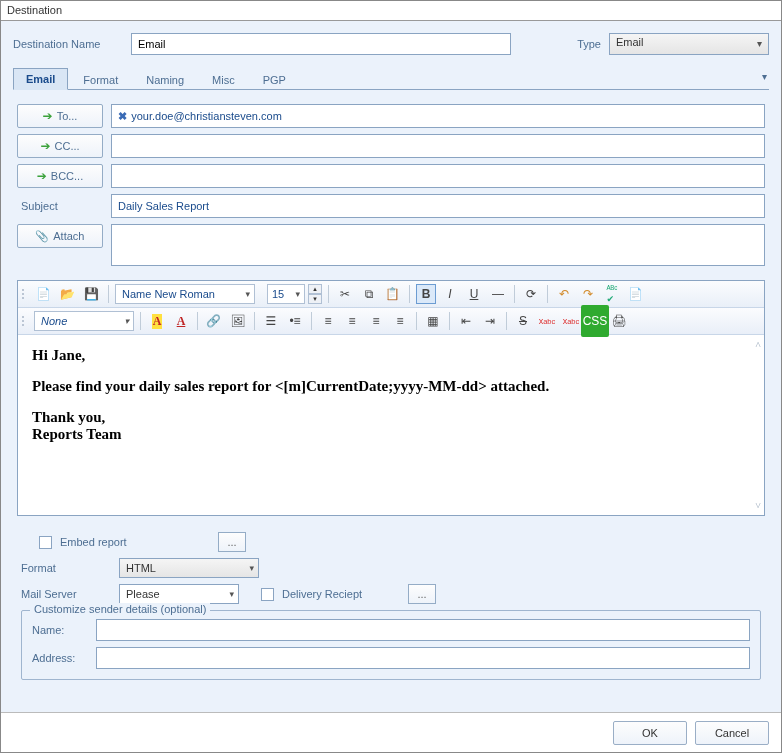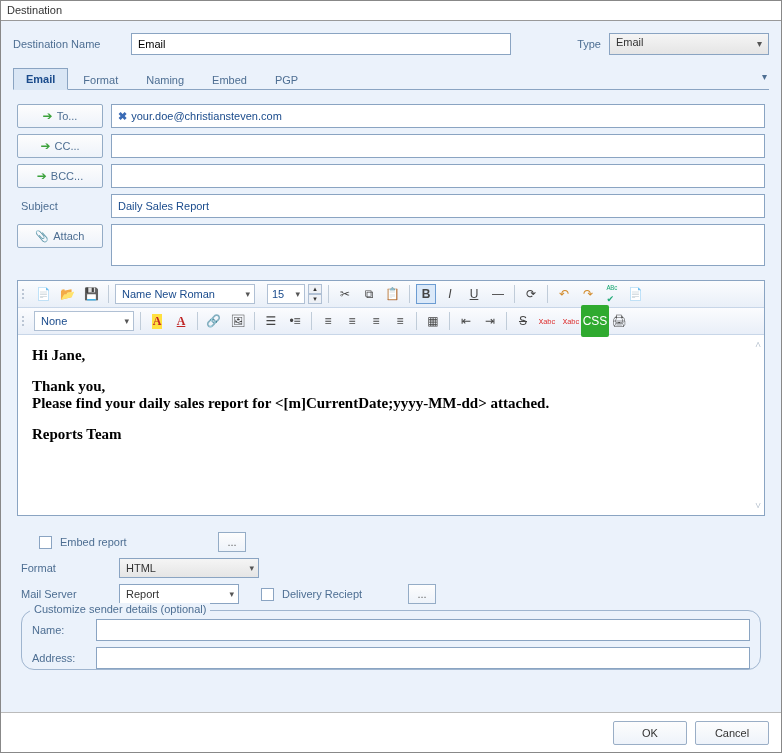--- a/index.html
+++ b/index.html
@@ -260,20 +260,21 @@
     width: 100px;
     height: 20px;
     border: 1px solid #b0c0d4;
     background: #fff;
     padding: 0 18px 0 6px;
     font-size: 11px;
     color: #1a4b8c;
     position: relative;
     display: flex;
     align-items: center;
+    font-style: italic;
   }
   .editor-body {
     flex: 1;
     padding: 12px 14px;
     font-family: "Times New Roman", serif;
     font-size: 15px;
     color: #000;
     position: relative;
     overflow: auto;
   }
@@ -329,22 +330,22 @@
     color: #666;
   }
   .checkbox {
     width: 13px;
     height: 13px;
     border: 1px solid #8aa4c2;
     background: #fff;
   }
   .fieldset {
     border: 1px solid #9fb5cf;
-    border-radius: 13px;
-    padding: 8px 10px 0 10px;
+    border-radius: 2px;
+    padding: 8px 10px 10px 10px;
     position: relative;
     margin-top: 0;
   }
   .fieldset .legend {
     position: absolute;
     top: -8px;
     left: 8px;
     background: #ebf2fb;
     padding: 0 4px;
     font-size: 11px;
@@ -400,21 +401,21 @@
       <span class="lbl">Type</span>
       <div class="select" style="width:160px;">
         <span>Email</span>
       </div>
     </div>
 
     <div class="tabs">
       <div class="tab active"><span>Email</span></div>
       <div class="tab"><span>Format</span></div>
       <div class="tab"><span>Naming</span></div>
-      <div class="tab"><span>Embed</span></div>
+      <div class="tab"><span>Misc</span></div>
       <div class="tab"><span>PGP</span></div>
       <div class="tab-dropdown">▾</div>
     </div>
 
     <div class="tab-body">
 
       <div class="recip-row">
         <div class="recip-btn">
           <span class="arrow-icon">➔</span>
           <span>To...</span>
@@ -541,22 +542,22 @@
             </div>
           <div class="tbtn" style="font-size:9px;color:#d33;">x<sup>abc</sup></div>
           <div class="tbtn" style="font-size:9px;color:#d33;">x<sub>abc</sub></div>
           <div class="tbtn">
               <span class="css-badge">CSS</span>
             </div>
           <div class="tbtn">🖨</div>
         </div>
         <div class="editor-body">
           <p>Hi Jane,</p>
+          <p>Please find your daily sales report for &lt;[m]CurrentDate;yyyy-MM-dd&gt; attached.</p>
           <p style="margin-bottom:0;">Thank you,</p>
-          <p>Please find your daily sales report for &lt;[m]CurrentDate;yyyy-MM-dd&gt; attached.</p>
           <p>Reports Team</p>
           <div class="scroll-arrow" style="top:4px;">˄</div>
           <div class="scroll-arrow" style="bottom:4px;">˅</div>
         </div>
       </div>
 
       <div class="bottom-form" style="margin-top:8px;">
         <div class="form-row">
           <div style="width:10px;"></div>
           <div class="checkbox"></div>
@@ -565,21 +566,21 @@
         </div>
         <div class="form-row">
           <span class="lbl" style="width:90px;">Format</span>
           <div class="small-sel" style="width:140px;">
               <span>HTML</span>
             </div>
         </div>
         <div class="form-row">
           <span class="lbl" style="width:90px;">Mail Server</span>
           <div class="small-sel white" style="width:120px;">
-              <span>Report</span>
+              <span>Please</span>
             </div>
           <div style="width:6px;"></div>
           <div class="checkbox"></div>
           <span class="lbl">Delivery Reciept</span>
           <div style="width:30px;"></div>
           <div class="sm-btn">...</div>
         </div>
 
         <div class="fieldset">
           <div class="legend">Customize sender details (optional)</div>

